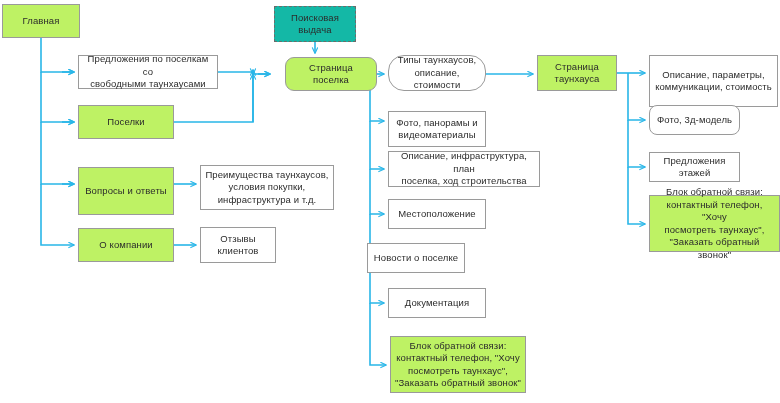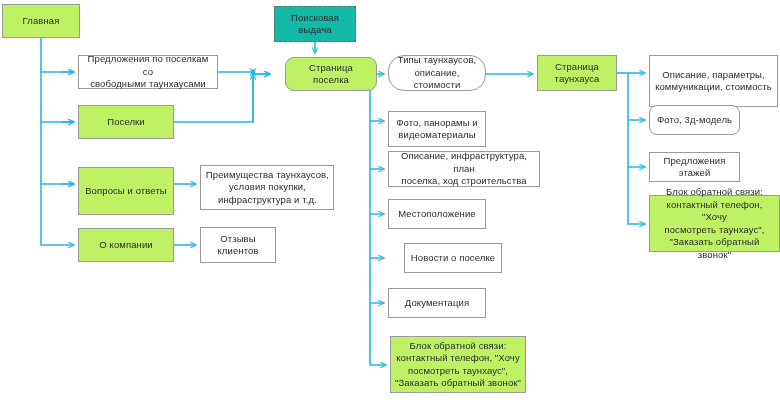--- a/index.html
+++ b/index.html
@@ -97,36 +97,36 @@
       </g>
   </svg>
 
   <div id="node-layer">
       <div class="node gray" style="left: 2px; top: 4px; width: 78px; height: 34px;"><span>Главная</span></div>
       <div class="node white" style="left: 78px; top: 55px; width: 140px; height: 34px;"><span>Предложения по поселкам со
 свободными таунхаусами</span></div>
       <div class="node gray" style="left: 78px; top: 105px; width: 96px; height: 34px;"><span>Поселки</span></div>
       <div class="node gray" style="left: 78px; top: 167px; width: 96px; height: 48px;"><span>Вопросы и ответы</span></div>
       <div class="node gray" style="left: 78px; top: 228px; width: 96px; height: 34px;"><span>О компании</span></div>
-      <div class="node white" style="left: 200px; top: 165px; width: 134px; height: 45px; justify-content: flex-end;"><span>Преимущества таунхаусов,
+      <div class="node white" style="left: 200px; top: 165px; width: 134px; height: 45px;"><span>Преимущества таунхаусов,
 условия покупки,
 инфраструктура и т.д.</span></div>
       <div class="node white" style="left: 200px; top: 227px; width: 76px; height: 36px; text-align: center;"><span>Отзывы
 клиентов</span></div>
       <div class="node dashed" style="left: 274px; top: 6px; width: 82px; height: 36px;"><span>Поисковая
 выдача</span></div>
       <div class="node gray" style="left: 285px; top: 57px; width: 92px; height: 34px; border-radius: 9px;"><span>Страница поселка</span></div>
       <div class="node white" style="left: 388px; top: 55px; width: 98px; height: 36px; border-radius: 16px;"><span>Типы таунхаусов,
 описание, стоимости</span></div>
       <div class="node white" style="left: 388px; top: 103px; width: 98px; height: 36px; margin-top: 8px;"><span>Фото, панорамы и
 видеоматериалы</span></div>
       <div class="node white" style="left: 388px; top: 151px; width: 152px; height: 36px; justify-content: center;"><span>Описание, инфраструктура, план
 поселка, ход строительства</span></div>
       <div class="node white" style="left: 388px; top: 199px; width: 98px; height: 30px;"><span>Местоположение</span></div>
-      <div class="node white" style="left: 404px; top: 243px; width: 98px; height: 30px;"><span>Новости о поселке</span></div>
+      <div class="node white" style="left: 367px; top: 243px; width: 98px; height: 30px;"><span>Новости о поселке</span></div>
       <div class="node white" style="left: 388px; top: 288px; width: 98px; height: 30px;"><span>Документация</span></div>
       <div class="node gray" style="left: 390px; top: 336px; width: 136px; height: 57px;"><span>Блок обратной связи:
 контактный телефон, "Хочу
 посмотреть таунхаус",
 "Заказать обратный звонок"</span></div>
       <div class="node gray" style="left: 537px; top: 55px; width: 80px; height: 36px;"><span>Страница
 таунхауса</span></div>
       <div class="node white" style="left: 649px; top: 55px; width: 129px; height: 52px;"><span>Описание, параметры,
 коммуникации, стоимость</span></div>
       <div class="node white" style="left: 649px; top: 105px; width: 91px; height: 30px; border-radius: 8px;"><span>Фото, 3д-модель</span></div>

